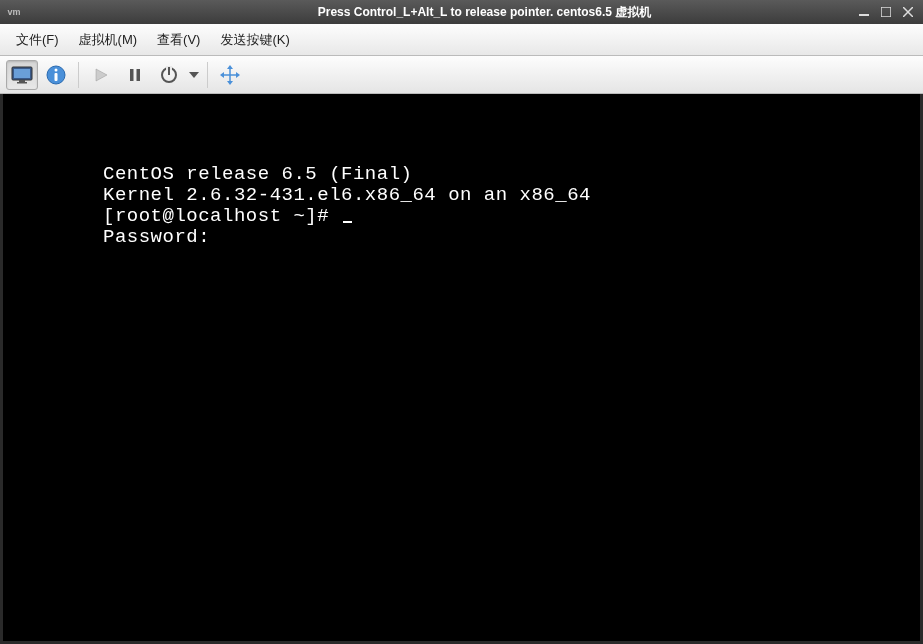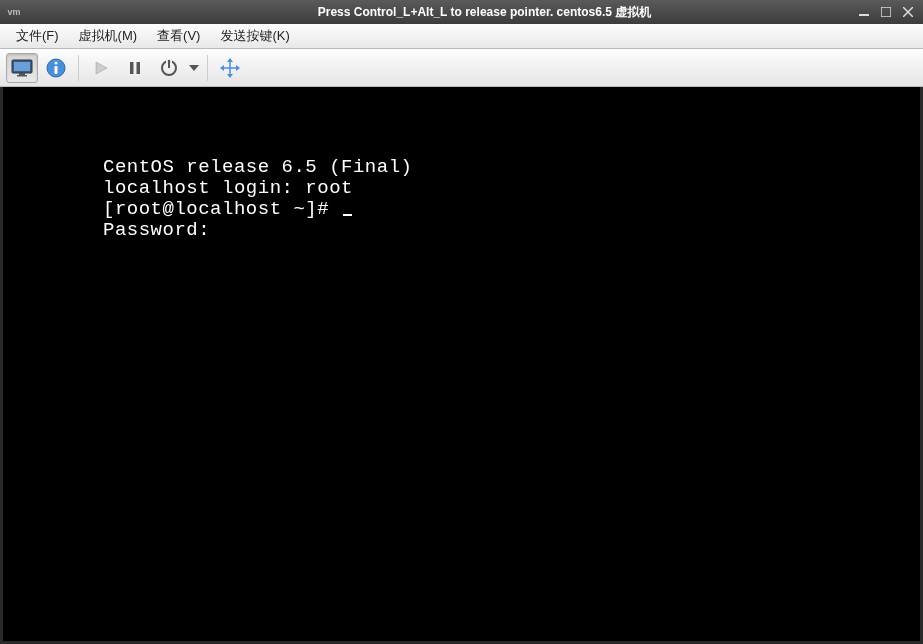--- a/index.html
+++ b/index.html
@@ -55,21 +55,21 @@
       width: 18px;
       height: 16px;
       display: flex;
       align-items: center;
       justify-content: center;
       color: #ddd;
       cursor: pointer;
       font-weight: bold;
     }
     .menubar {
-      height: 25px;
+      height: 32px;
       background: linear-gradient(to bottom, #fdfdfd, #e8e8e8);
       border-bottom: 1px solid #bbb;
       display: flex;
       align-items: center;
       padding: 0 6px;
       font-size: 13px;
       color: #222;
     }
     .menu-item {
       padding: 3px 10px;
@@ -235,18 +235,18 @@
           <polygon points="10,20 7,16 13,16" fill="#4a90d9"></polygon>
           <polygon points="0,10 4,7 4,13" fill="#4a90d9"></polygon>
           <polygon points="20,10 16,7 16,13" fill="#4a90d9"></polygon>
         </svg>
       </span>
     </div>
   </div>
 
   <div class="terminal-area">
     <div class="terminal-line">CentOS release 6.5 (Final)</div>
+    <div class="terminal-line">Kernel 2.6.32-431.el6.x86_64 on an x86_64</div>
     <div class="terminal-line"></div>
-    <div class="terminal-line">localhost login: root</div>
     <div class="terminal-line"><span>[root@localhost ~]# </span><span class="cursor"></span></div>
     <div class="terminal-line">Password: </div>
   </div>
 </div>
 
 </body></html>

